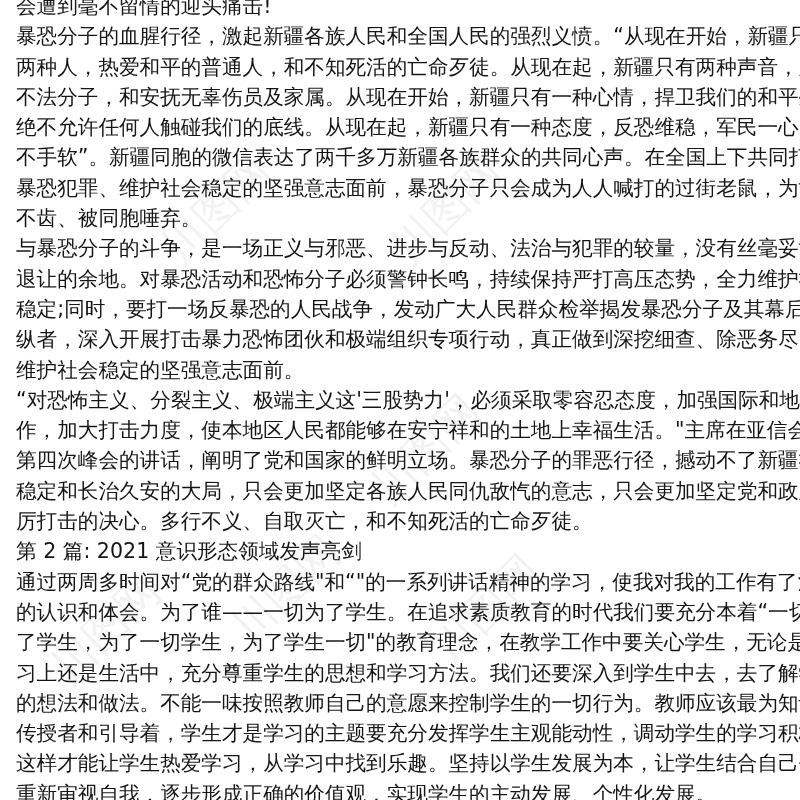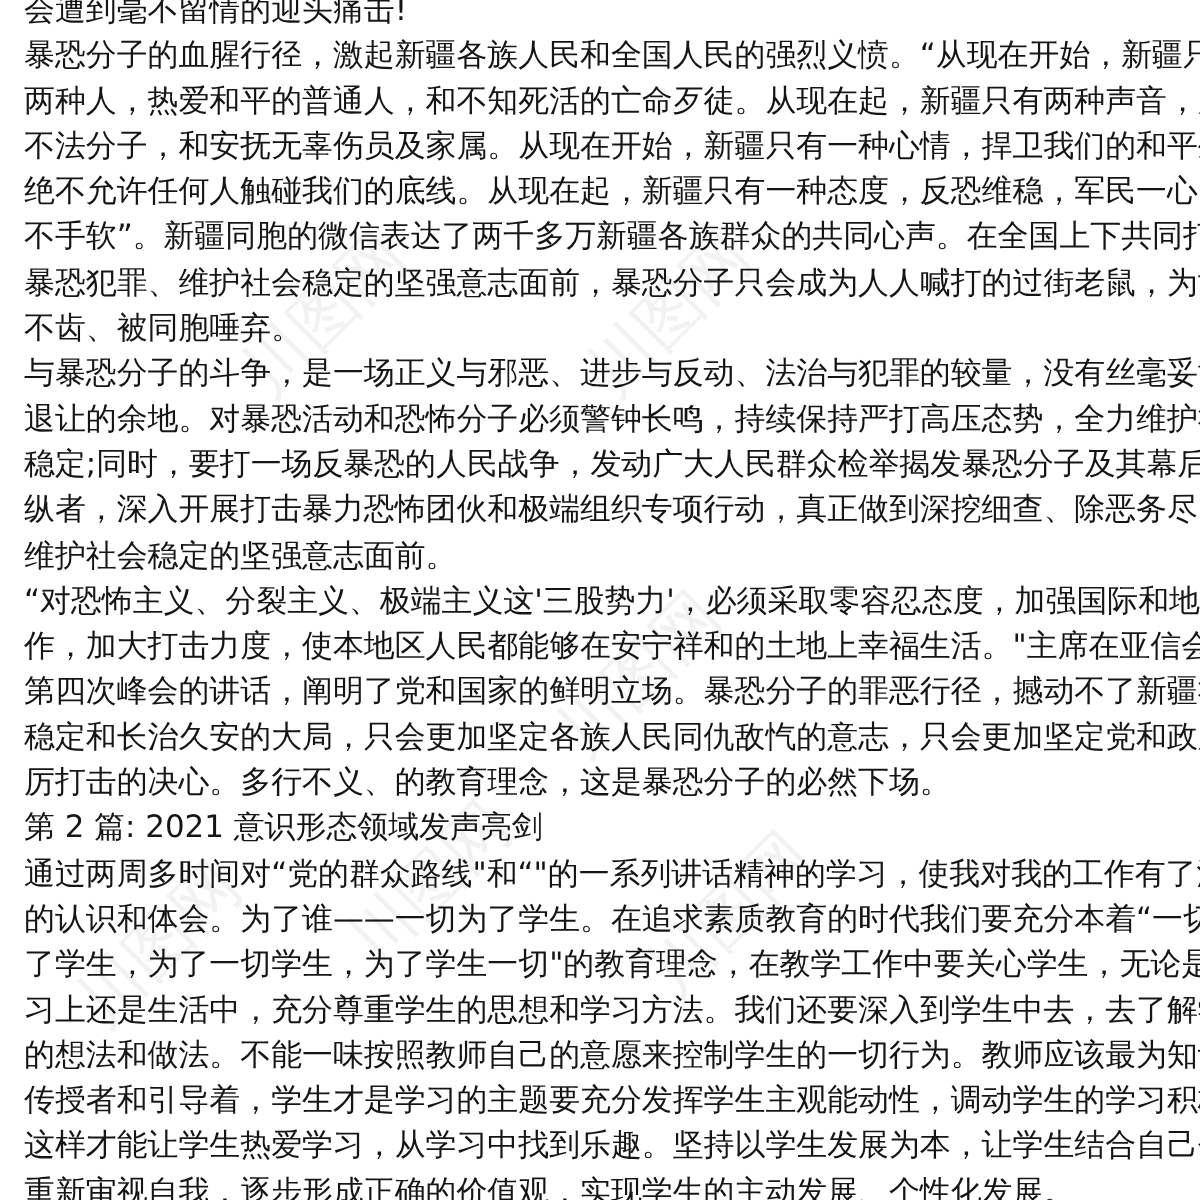--- a/index.html
+++ b/index.html
@@ -31,21 +31,21 @@
   <div class="line">不齿、被同胞唾弃。</div>
   <div class="line">与暴恐分子的斗争，是一场正义与邪恶、进步与反动、法治与犯罪的较量，没有丝毫妥协、</div>
   <div class="line">退让的余地。对暴恐活动和恐怖分子必须警钟长鸣，持续保持严打高压态势，全力维护社会</div>
   <div class="line">稳定;同时，要打一场反暴恐的人民战争，发动广大人民群众检举揭发暴恐分子及其幕后操</div>
   <div class="line">纵者，深入开展打击暴力恐怖团伙和极端组织专项行动，真正做到深挖细查、除恶务尽，坚</div>
   <div class="line">维护社会稳定的坚强意志面前。</div>
   <div class="line">“对恐怖主义、分裂主义、极端主义这'三股势力'，必须采取零容忍态度，加强国际和地区合</div>
   <div class="line">作，加大打击力度，使本地区人民都能够在安宁祥和的土地上幸福生活。"主席在亚信会议</div>
   <div class="line">第四次峰会的讲话，阐明了党和国家的鲜明立场。暴恐分子的罪恶行径，撼动不了新疆社会</div>
   <div class="line">稳定和长治久安的大局，只会更加坚定各族人民同仇敌忾的意志，只会更加坚定党和政府严</div>
-  <div class="line">厉打击的决心。多行不义、的教育理念，这是暴恐分子的必然下场。</div>
+  <div class="line">厉打击的决心。多行不义、自取灭亡，和不知死活的亡命歹徒。</div>
   <div class="line heading">第 2 篇: 2021 意识形态领域发声亮剑</div>
   <div class="line">通过两周多时间对“党的群众路线"和“"的一系列讲话精神的学习，使我对我的工作有了深刻</div>
   <div class="line">的认识和体会。为了谁——一切为了学生。在追求素质教育的时代我们要充分本着“一切为</div>
   <div class="line">了学生，为了一切学生，为了学生一切"的教育理念，在教学工作中要关心学生，无论是学</div>
   <div class="line">习上还是生活中，充分尊重学生的思想和学习方法。我们还要深入到学生中去，去了解学生</div>
   <div class="line">的想法和做法。不能一味按照教师自己的意愿来控制学生的一切行为。教师应该最为知识的</div>
   <div class="line">传授者和引导着，学生才是学习的主题要充分发挥学生主观能动性，调动学生的学习积极性。</div>
   <div class="line">这样才能让学生热爱学习，从学习中找到乐趣。坚持以学生发展为本，让学生结合自己个性</div>
   <div class="line">重新审视自我，逐步形成正确的价值观，实现学生的主动发展、个性化发展。</div>
 

